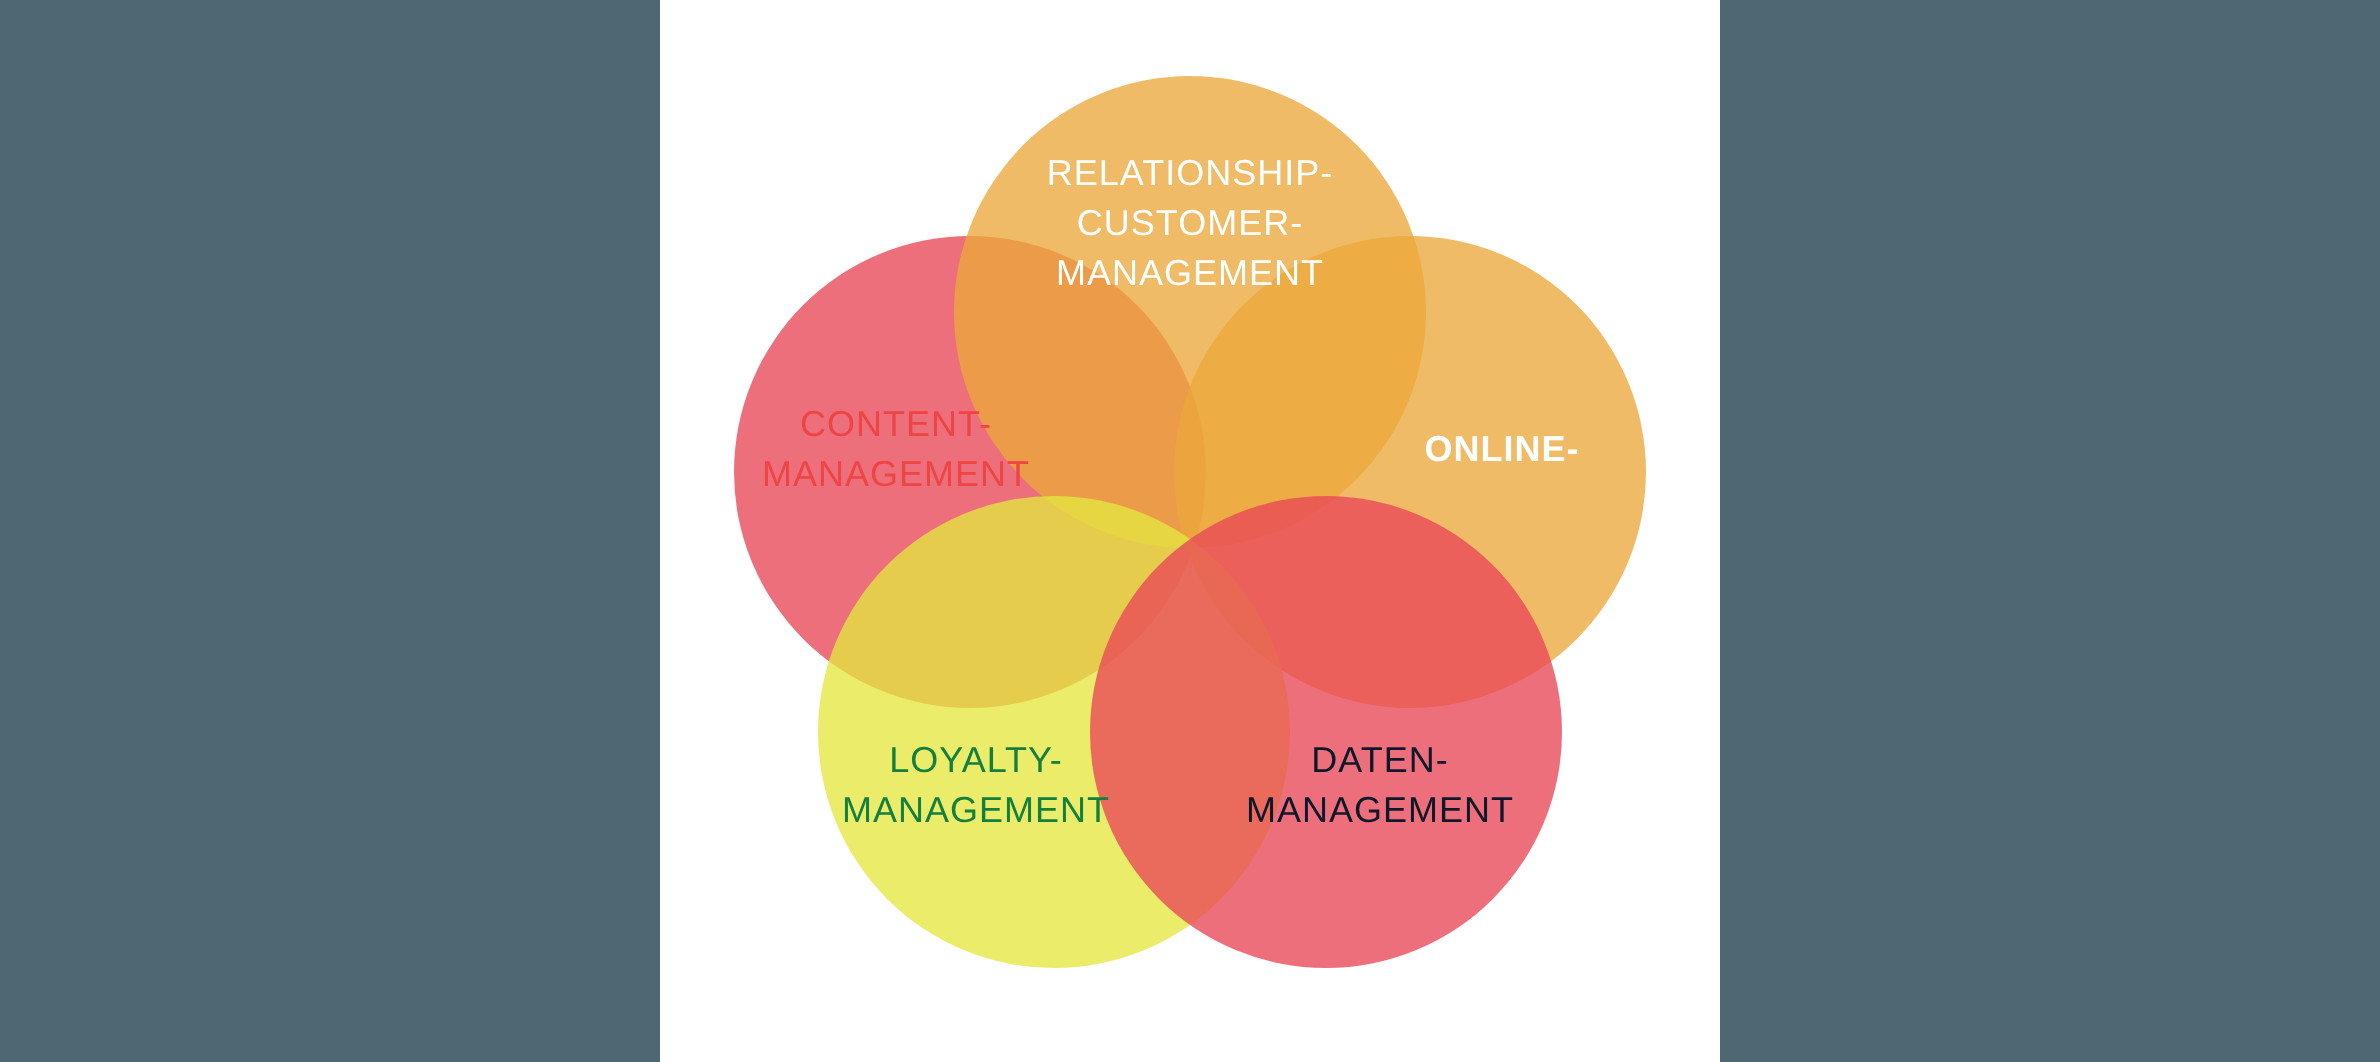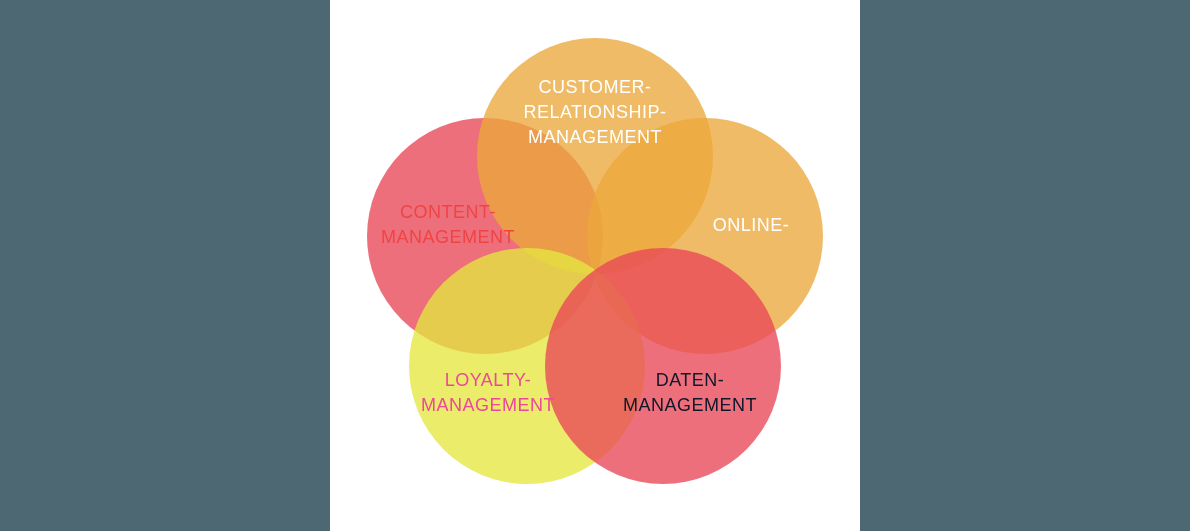--- a/index.html
+++ b/index.html
@@ -60,35 +60,35 @@
 
     <div class="circle c-top" style="background-color: rgba(236, 168, 59, 0.78);"></div>
 
     <div class="circle c-right" style="background-color: rgba(236, 168, 59, 0.78);"></div>
 
     <div class="circle c-bl" style="background-color: rgba(228, 231, 64, 0.78);"></div>
 
     <div class="circle c-br" style="background-color: rgba(233, 70, 87, 0.78);"></div>
 
     <div class="label l-top" style="color: rgb(255, 255, 255);">
+      <div>RELATIONSHIP-</div>
       <div>CUSTOMER-</div>
-      <div>RELATIONSHIP-</div>
       <div>MANAGEMENT</div>
     </div>
 
     <div class="label l-left" style="color: #ef4444;">
       <div>CONTENT-</div>
       <div>MANAGEMENT</div>
     </div>
 
-    <div class="label l-right" style="color: rgb(255, 255, 255);">
+    <div class="label l-right" style="color: rgb(255, 255, 255); font-weight: bold;">
       <div>ONLINE-</div>
     </div>
 
-    <div class="label l-bl" style="color: #ec4899;">
+    <div class="label l-bl" style="color: #15803d;">
       <div>LOYALTY-</div>
       <div>MANAGEMENT</div>
     </div>
 
     <div class="label l-br" style="color: #0f172a;">
       <div>DATEN-</div>
       <div>MANAGEMENT</div>
     </div>
 
   </div>

